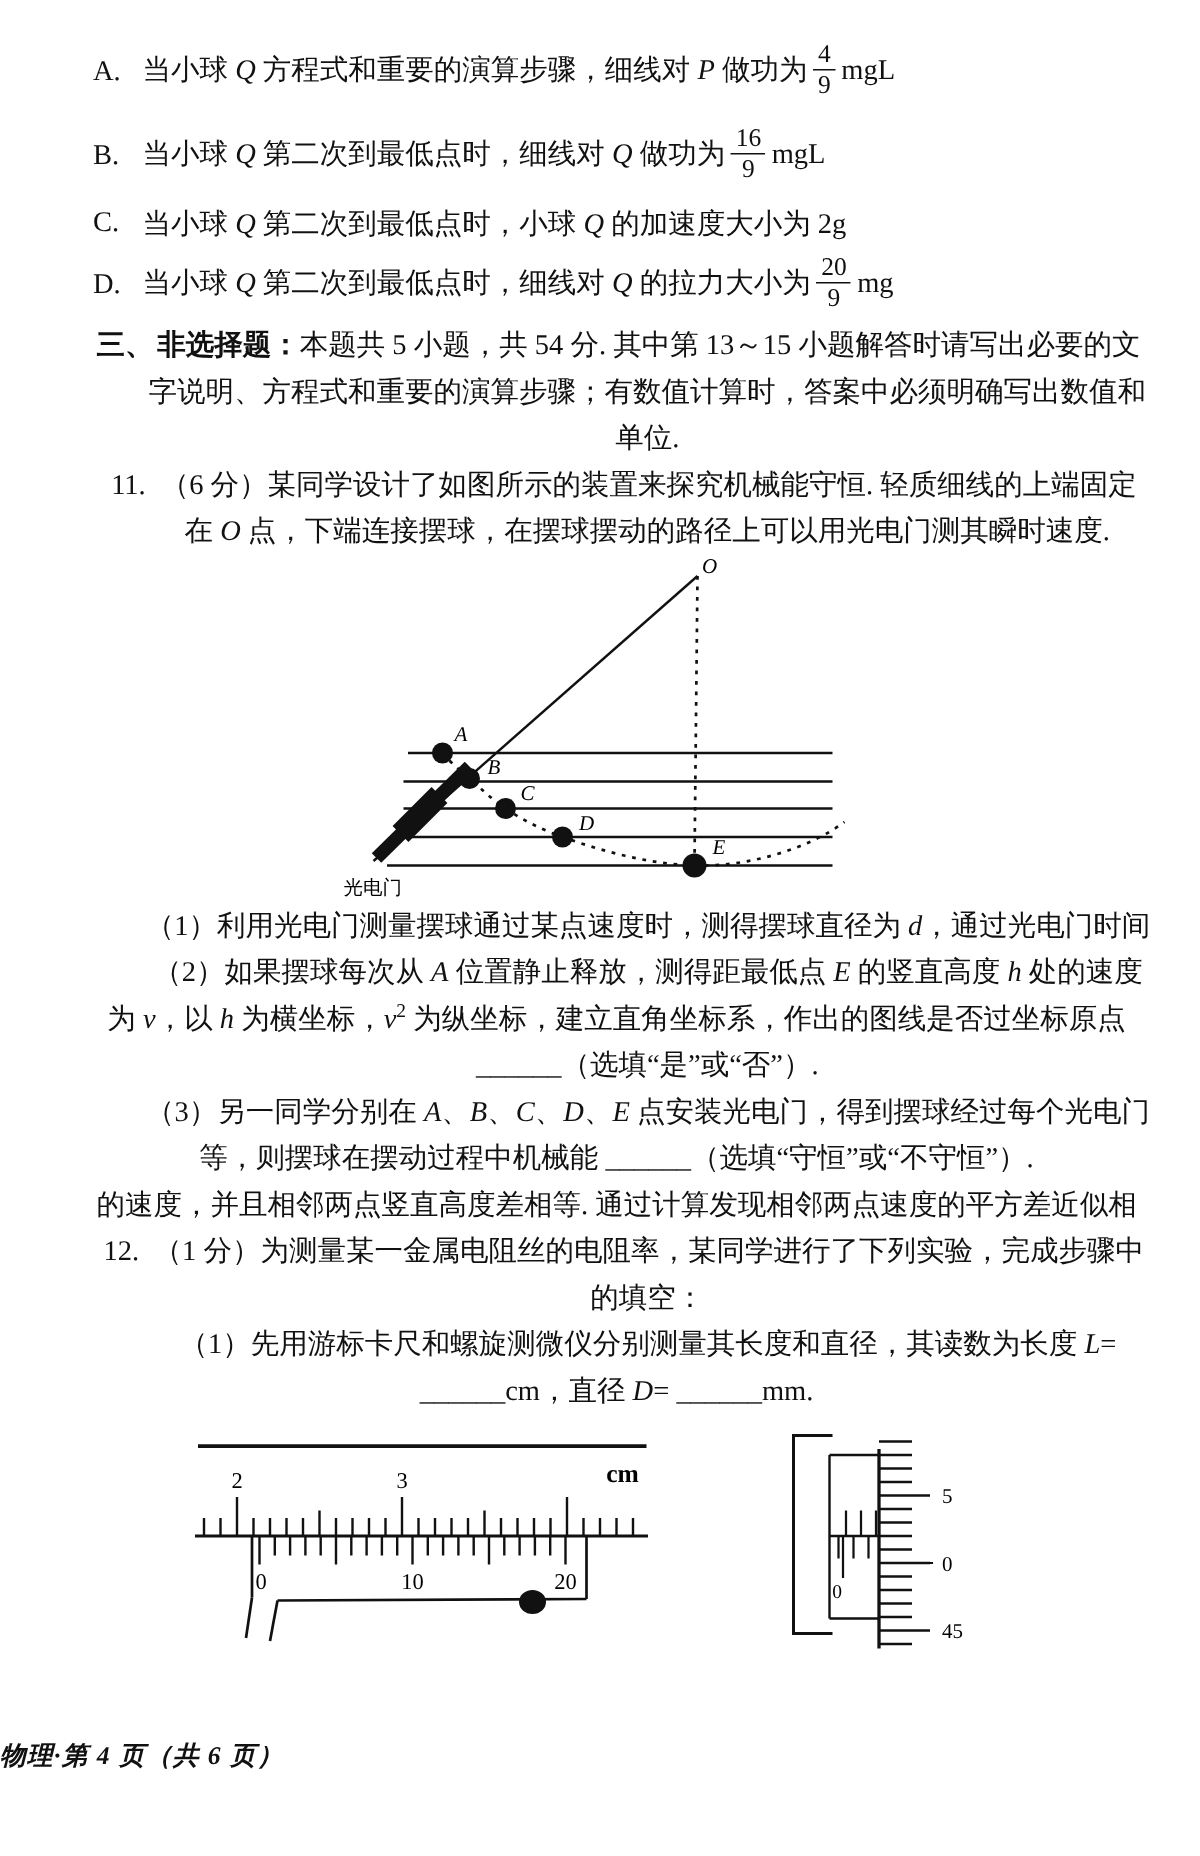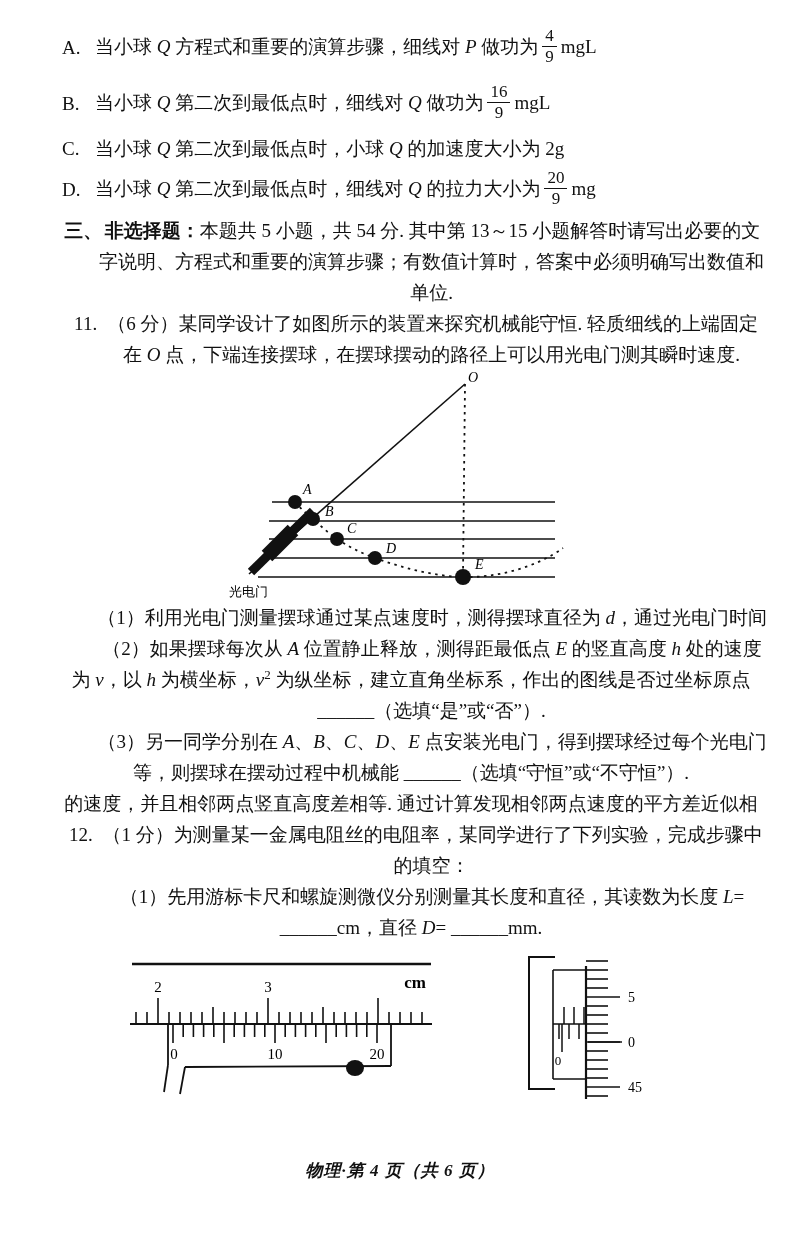--- a/index.html
+++ b/index.html
@@ -30,21 +30,21 @@
     position:relative;top:-2px;
   }
   .frac .fd{border-top:1.4px solid #111;padding:1px 3px 0;}
   .frac .fn{padding:0 3px 1px;}
   #pendulum-wrap{height:232px;position:relative;}
   #pendulum-svg{position:absolute;left:225px;top:0;}
   #instruments{height:170px;position:relative;}
   #caliper-svg{position:absolute;left:128px;top:11px;}
   #micrometer-svg{position:absolute;left:522px;top:5px;}
   #footer{
-    margin-top:42px;text-align:center;font-weight:bold;font-style:italic;
+    margin-top:42px;text-align:left;font-weight:bold;font-style:italic;
     font-size:17px;letter-spacing:1px;line-height:31px;
   }
   svg text{font-family:"Liberation Serif","DejaVu Serif",serif;}
   .svg-var{font-style:italic;font-size:14px;}
   .svg-cjk{font-size:13px;}
 </style>
 </head>
 <body>
 
 <div class="page">

